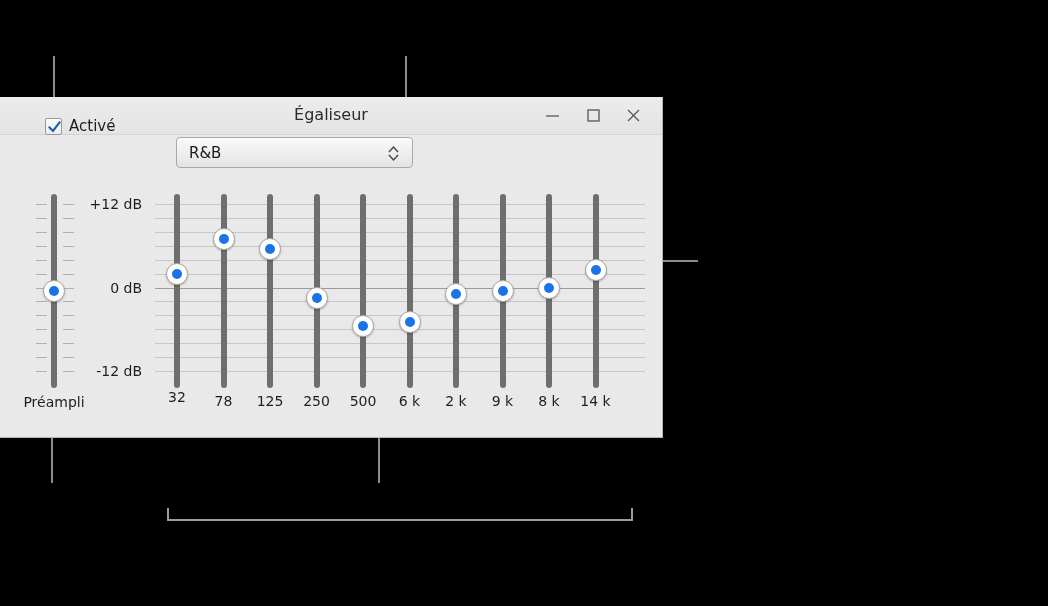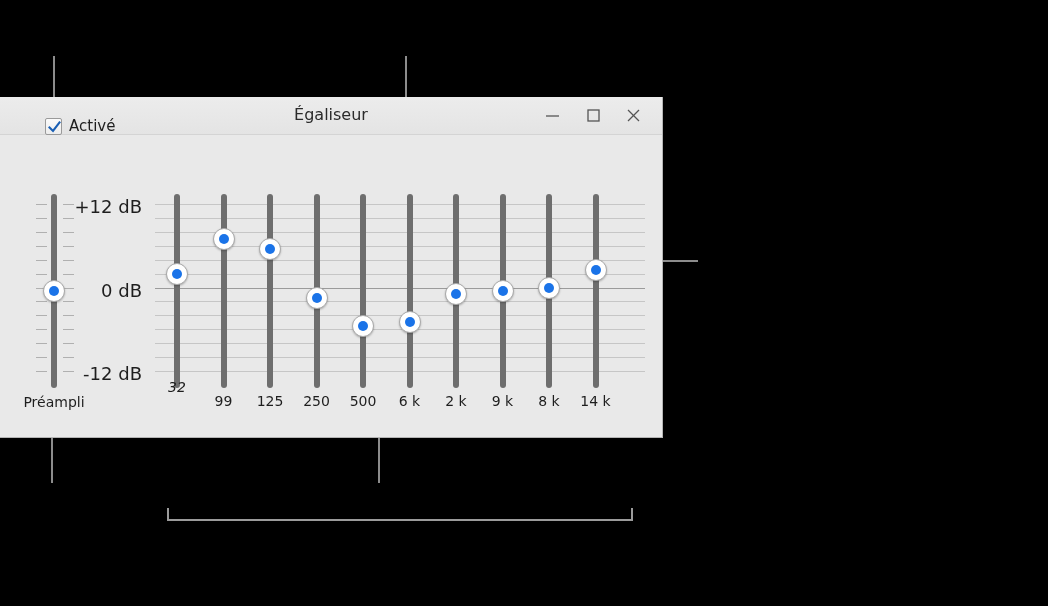--- a/index.html
+++ b/index.html
@@ -86,21 +86,21 @@
   #slider-area{position:absolute;left:0;top:0;width:663px;height:341px;pointer-events:none;}
 
   .gridline{
     position:absolute;
     height:1px;background:#c6c6c6;
   }
   .gridline.zero{background:#9b9b9b;}
 
   .scale-label{
     position:absolute;
-    font-size:18px;color:#1e1e1e;
+    font-size:14px;color:#1e1e1e;
     text-align:right;
     width:70px;
   }
 
   
   .tick{position:absolute;height:1px;width:11px;background:#b0b0b0;}
 
   .slider{position:absolute;width:22px;}
   .slider-track{
     position:absolute;left:8px;top:0;
@@ -181,20 +181,29 @@
 
   <div id="enabled-check">
     <div id="checkbox-box">
       <svg width="15" height="15" viewBox="0 0 15 15">
         <polyline points="2.5,7.5 6,11 12.5,2.5" fill="none" stroke="#1a5fb4" stroke-width="2.1" stroke-linecap="square"></polyline>
       </svg>
     </div>
     <span id="enabled-label">Activé</span>
   </div>
 
+  <div id="preset-select" style="top:40px;">
+    <span id="preset-value">R&amp;B</span>
+    <span id="preset-arrows">
+      <svg width="13" height="17" viewBox="0 0 13 17">
+        <polyline points="2,7 6.5,2 11,7" fill="none" stroke="#4a4a4a" stroke-width="1.5"></polyline>
+        <polyline points="2,10 6.5,15 11,10" fill="none" stroke="#4a4a4a" stroke-width="1.5"></polyline>
+      </svg>
+    </span>
+  </div>
 
   <div id="slider-area">
 
     <div id="gridlines">
         <div class="gridline" style="left: 155px; width: 490px; top: 107px;"></div>
         <div class="gridline" style="left: 155px; width: 490px; top: 120.917px;"></div>
         <div class="gridline" style="left: 155px; width: 490px; top: 134.833px;"></div>
         <div class="gridline" style="left: 155px; width: 490px; top: 148.75px;"></div>
         <div class="gridline" style="left: 155px; width: 490px; top: 162.667px;"></div>
         <div class="gridline" style="left: 155px; width: 490px; top: 176.583px;"></div>
@@ -244,26 +253,26 @@
       <div class="slider-track" style="height:194px;"></div>
       <div class="slider-knob" style="top:86px;"></div>
     </div>
     <div id="preamp-label" style="left:9px;top:297px;">Préampli</div>
 
     <div id="band-sliders">
         <div class="slider" style="left: 166px; top: 97px; height: 194px;">
           <div class="slider-track" style="height: 194px;"></div>
           <div class="slider-knob" style="top: 68.5833px;"></div>
         </div>
-        <div class="band-label" style="left: 154px; top: 282px; font-style: italic;">32</div>
+        <div class="band-label" style="left: 154px; top: 292px;">32</div>
         <div class="slider" style="left: 212.5px; top: 97px; height: 194px;">
           <div class="slider-track" style="height: 194px;"></div>
           <div class="slider-knob" style="top: 33.7917px;"></div>
         </div>
-        <div class="band-label" style="left: 200.5px; top: 296px;">99</div>
+        <div class="band-label" style="left: 200.5px; top: 296px;">78</div>
         <div class="slider" style="left: 259px; top: 97px; height: 194px;">
           <div class="slider-track" style="height: 194px;"></div>
           <div class="slider-knob" style="top: 44.2292px;"></div>
         </div>
         <div class="band-label" style="left: 247px; top: 296px;">125</div>
         <div class="slider" style="left: 305.5px; top: 97px; height: 194px;">
           <div class="slider-track" style="height: 194px;"></div>
           <div class="slider-knob" style="top: 92.9375px;"></div>
         </div>
         <div class="band-label" style="left: 293.5px; top: 296px;">250</div>

